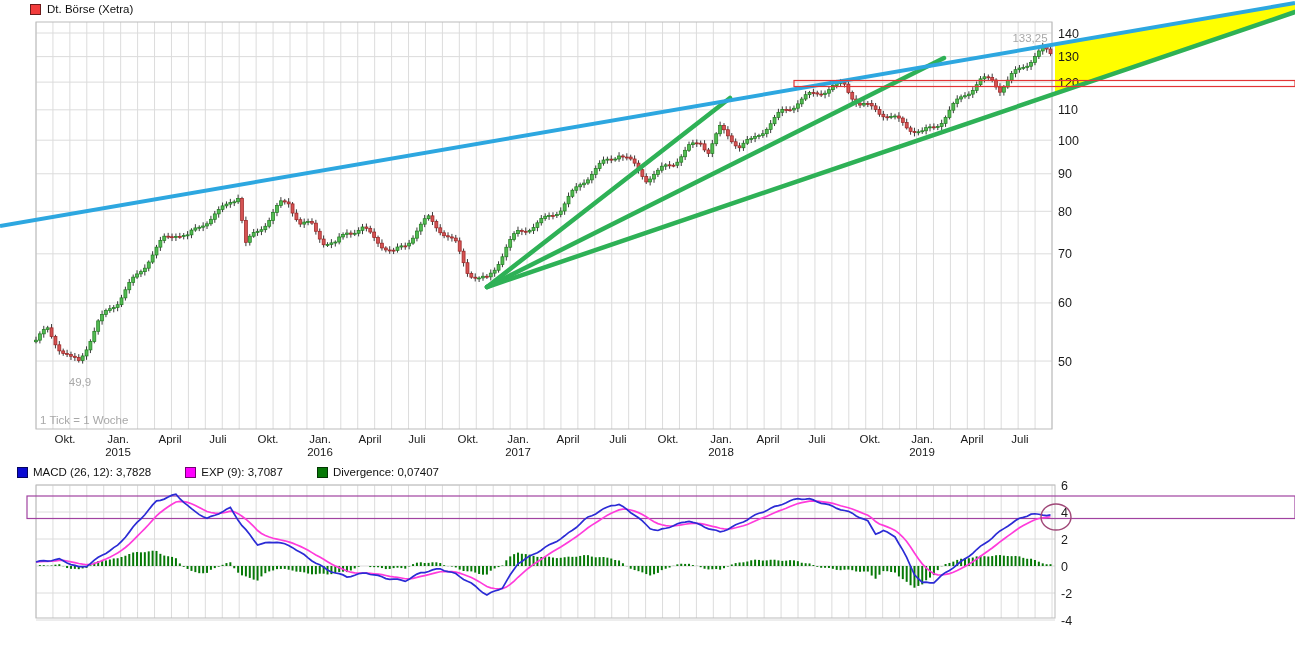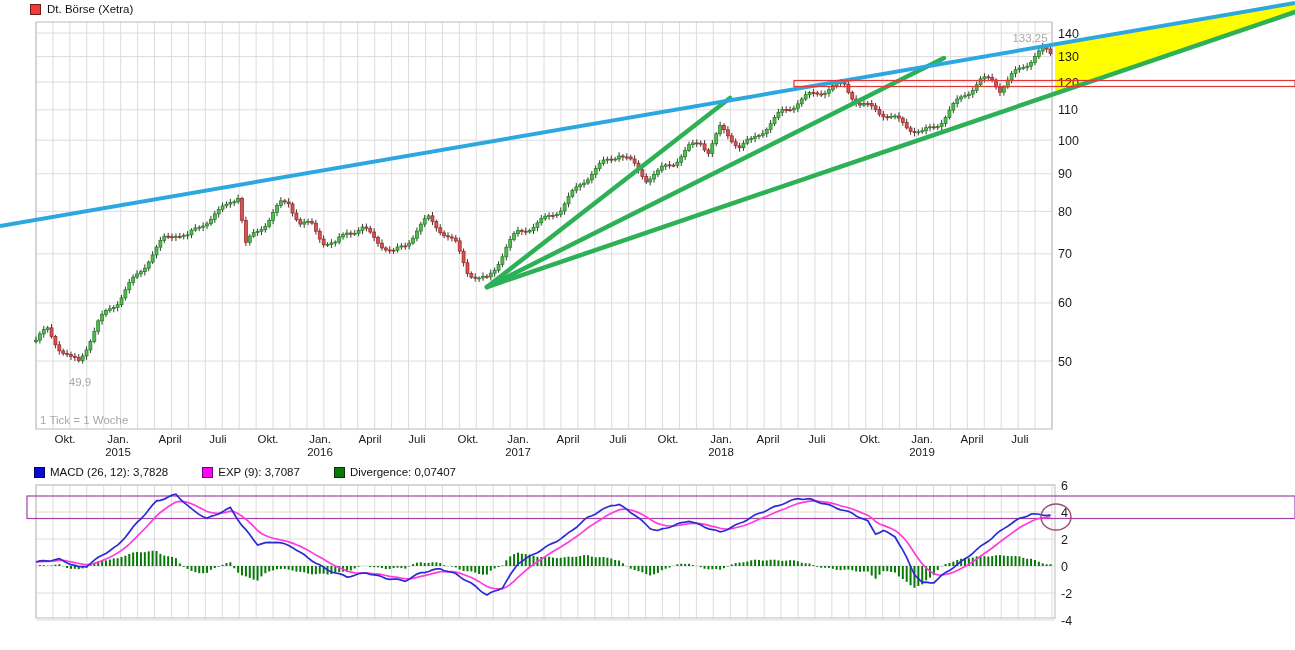--- a/index.html
+++ b/index.html
@@ -14,21 +14,21 @@
 </head>
 <body>
 
 <div id="window">
 
   <div class="legend" style="left:30px;top:3px;">
     <span class="swatch" style="background: rgb(242, 60, 60);"></span>
     <span>Dt. Börse (Xetra)</span>
   </div>
 
-  <div class="legend" style="left:34px;top:466px;">
+  <div class="legend" style="left:17px;top:466px;">
     <span class="item">
       <span class="swatch" style="background: rgb(10, 10, 210);"></span>
       <span>MACD (26, 12): 3,7828</span>
     </span>
     <span class="item">
       <span class="swatch" style="background: rgb(255, 0, 255);"></span>
       <span>EXP (9): 3,7087</span>
     </span>
     <span class="item">
       <span class="swatch" style="background: rgb(6, 120, 6);"></span>

